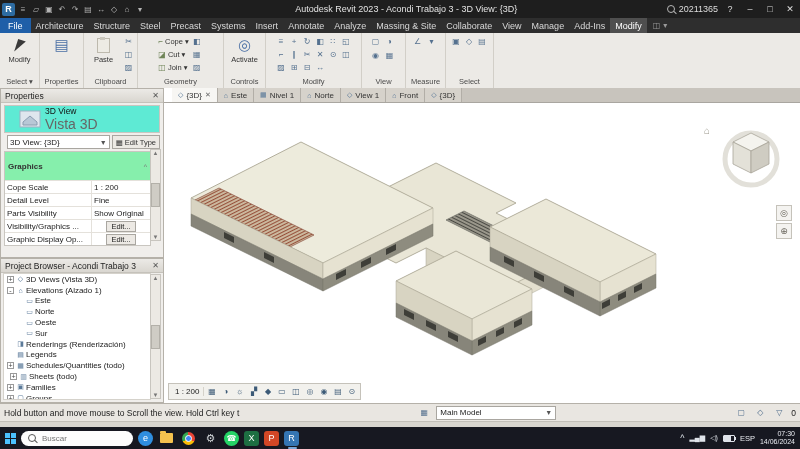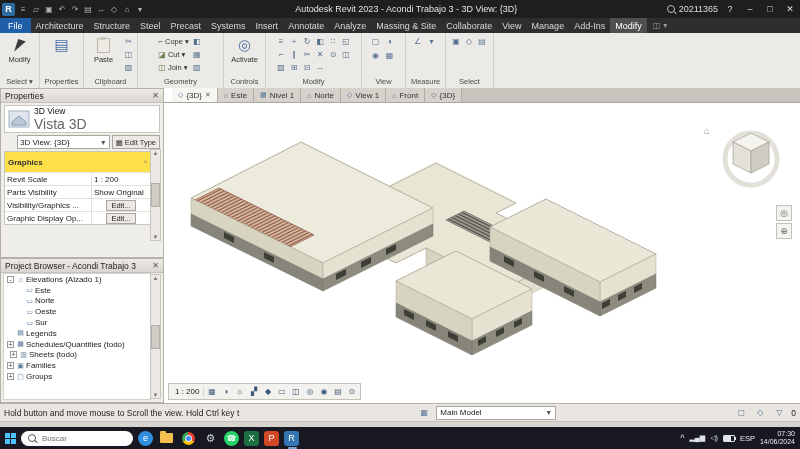--- a/index.html
+++ b/index.html
@@ -39,29 +39,29 @@
   .mod-grid{display:grid;grid-template-columns:repeat(6,13px);grid-auto-rows:13px;gap:0;}
   .mod-grid .smicon{width:13px;height:13px;}
   .paste-icon{width:11px;height:13px;background:#efece4;border:1px solid #97927f;position:relative;opacity:.55;}
   .paste-icon::before{content:"";position:absolute;top:-2px;left:2px;width:5px;height:3px;background:#b0ab9c;}
   .grid2{display:grid;grid-template-columns:repeat(2,14px);grid-auto-rows:14px;}
   .grid3{display:grid;grid-template-columns:repeat(3,13px);grid-auto-rows:14px;}
   
   .palette{position:absolute;left:0;width:164px;background:#f0eeeb;border:1px solid #b5b1a9;box-sizing:border-box;}
   .phead{height:13px;background:linear-gradient(#eceae6,#d9d6d0);font-size:8.5px;color:#222;display:flex;align-items:center;padding:0 4px;border-bottom:1px solid #c5c2bb;}
   .phead .x{margin-left:auto;font-size:8px;color:#555;}
-  .typesel{height:26px;background:#ffffff;border:1px solid #c9c6c0;margin:2px 3px;display:flex;align-items:center;gap:4px;padding:0 3px;}
+  .typesel{height:26px;background:#5eead4;border:1px solid #c9c6c0;margin:2px 3px;display:flex;align-items:center;gap:4px;padding:0 14px;}
   .typetext .t1{font-size:8.5px;color:#111;}
   .typetext .t2{font-size:14px;color:#666;}
-  .typerow2{display:flex;margin:0 3px 2px 16px;height:14px;gap:2px;}
+  .typerow2{display:flex;margin:0 3px 2px 6px;height:14px;gap:2px;}
   .combo{flex:1;background:#fff;border:1px solid #a9a6a0;font-size:8px;color:#222;display:flex;align-items:center;padding:0 2px;white-space:nowrap;overflow:hidden;}
   .combo .car{margin-left:auto;font-size:7px;color:#555;}
   .btn{border:1px solid #a9a6a0;background:#ece9e4;font-size:7.5px;color:#333;display:flex;align-items:center;justify-content:center;gap:2px;padding:0 3px;white-space:nowrap;}
   .propgrid{margin:0 12px 0 3px;border:1px solid #c9c6c0;background:#fff;}
-  .grouphead{height:20px;background:#fde047;font-size:8px;font-weight:bold;color:#333;display:flex;align-items:center;padding:0 3px;}
+  .grouphead{height:28px;background:#86efac;font-size:8px;font-weight:bold;color:#333;display:flex;align-items:center;padding:0 3px;}
   .grouphead .gcar{margin-left:auto;font-size:7px;font-weight:normal;color:#777;}
   .prow{display:flex;height:12px;border-top:1px solid #e4e1db;font-size:8px;align-items:stretch;}
   .plab{width:82px;padding:0 2px;border-right:1px solid #e4e1db;display:flex;align-items:center;color:#222;white-space:nowrap;overflow:hidden;}
   .pval{flex:1;padding:0 2px;display:flex;align-items:center;color:#222;white-space:nowrap;overflow:hidden;}
   .pval.dim{color:#8a8a8a;}
   .editbtn{border:1px solid #aaa7a1;background:#ece9e4;padding:0 4px;font-size:7.5px;margin:0 auto;line-height:9px;}
   .vscroll{position:absolute;right:2px;width:9px;background:#ece9e4;border:1px solid #c8c5bf;display:flex;flex-direction:column;align-items:center;justify-content:space-between;font-size:6px;color:#777;}
   .vthumb{width:7px;background:#cfccc5;border:1px solid #b3b0a9;flex:0 0 22px;margin:1px 0;}
   .propsfoot{position:absolute;bottom:2px;left:5px;right:14px;display:flex;justify-content:space-between;align-items:center;font-size:8px;}
   .link{color:#1259a8;text-decoration:underline;}
@@ -324,22 +324,26 @@
         <span>▦</span>
         <span>Edit Type</span>
       </span>
     </div>
     <div class="propgrid">
       <div class="grouphead">
         <span>Graphics</span>
         <span class="gcar">^</span>
       </div>
       <div class="prow">
-        <span class="plab">Revit Scale</span>
+        <span class="plab">Cope Scale</span>
         <span class="pval">1 : 200</span>
+      </div>
+      <div class="prow">
+        <span class="plab">Detail Level</span>
+        <span class="pval">Fine</span>
       </div>
       <div class="prow">
         <span class="plab">Parts Visibility</span>
         <span class="pval">Show Original</span>
       </div>
       <div class="prow">
         <span class="plab">Visibility/Graphics ...</span>
         <span class="pval">
             <span class="editbtn">Edit...</span>
           </span>
@@ -358,39 +362,48 @@
     </div>
   </div>
 
   <div class="palette" style="top:258px;height:145px;">
     <div class="phead">
       <span>Project Browser - Acondi Trabajo 3</span>
       <span class="x">✕</span>
     </div>
     <div class="tree">
       <div class="trow" style="padding-left:3px">
+        <span class="exp">+</span>
+        <span class="ticon">◇</span>
+        <span>3D Views (Vista 3D)</span>
+      </div>
+      <div class="trow" style="padding-left:3px">
         <span class="exp">-</span>
         <span class="ticon">⌂</span>
         <span>Elevations (Alzado 1)</span>
       </div>
       <div class="trow" style="padding-left:21px">
         <span class="ticon">▭</span>
         <span>Este</span>
       </div>
       <div class="trow" style="padding-left:21px">
         <span class="ticon">▭</span>
         <span>Norte</span>
       </div>
       <div class="trow" style="padding-left:21px">
         <span class="ticon">▭</span>
         <span>Oeste</span>
       </div>
       <div class="trow" style="padding-left:21px">
         <span class="ticon">▭</span>
         <span>Sur</span>
+      </div>
+      <div class="trow" style="padding-left:12px">
+        <span class="ticon">◨</span>
+        <span>Renderings (Renderización)</span>
       </div>
       <div class="trow" style="padding-left:12px">
         <span class="ticon">▤</span>
         <span>Legends</span>
       </div>
       <div class="trow" style="padding-left:3px">
         <span class="exp">+</span>
         <span class="ticon">▦</span>
         <span>Schedules/Quantities (todo)</span>
       </div>

